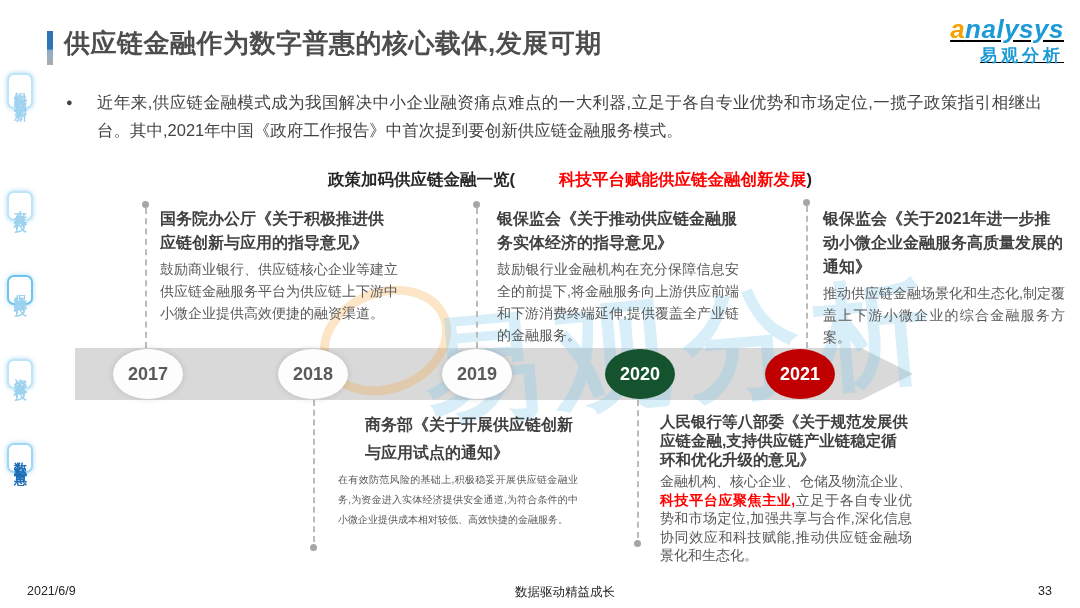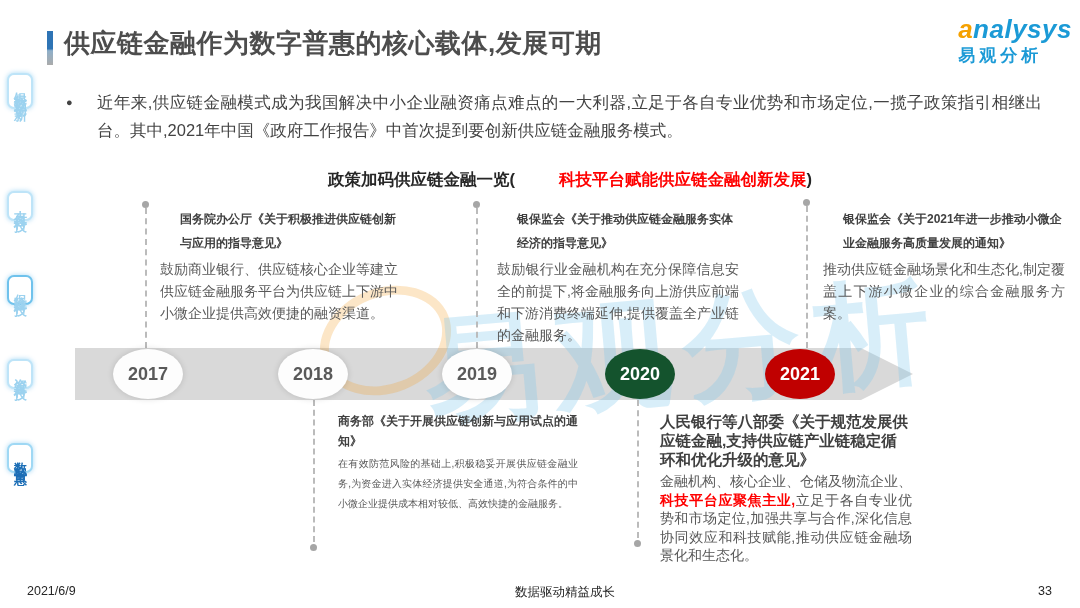--- a/index.html
+++ b/index.html
@@ -15,21 +15,21 @@
     box-shadow:0 0 5px rgba(150,210,243,0.85); cursor:pointer; z-index:6;
   }
   .tab.highlighted { border-color:#6FC2EC; }
   .tab.active { color:#1C6EB6; border-color:#9FD8F4; }
 
   
   .accent { position:absolute; left:47px; top:31px; width:6px; height:34px;
     background:linear-gradient(to bottom,#2E74B5 0%,#2E74B5 52%,#8FAFC9 58%,#ABABAB 100%); }
   .page-title { position:absolute; left:64px; top:26px; font-size:26px; font-weight:bold;
     color:#4D4D4D; letter-spacing:0.5px; white-space:nowrap; }
-  .logo { position:absolute; right:8px; top:16px; text-align:left; line-height:1; z-index:6; }
+  .logo { position:absolute; right:16px; top:16px; text-align:right; line-height:1; z-index:6;text-decoration:underline; }
   .logo-latin { font-size:26px; font-weight:bold; font-style:italic; color:#1B9AD6; letter-spacing:0.5px; }
   .logo-a { color:#F5A100; }
   .logo-cn { margin-top:5px; font-size:17px; font-weight:bold; color:#1B9AD6; letter-spacing:4px; }
 
   
   .bullet-row { position:absolute; left:64px; top:88px; width:978px; font-size:16.5px;
     line-height:28px; color:#434343; }
   .bullet-row .marker { position:absolute; left:2px; top:0px; font-size:11px; color:#434343; }
   .bullet-row .btext { display:block; padding-left:33px; text-align:justify; }
 
@@ -54,23 +54,23 @@
   .year.blue  { background:#14532d; color:#fff; }
   .year.red   { background:#C00000; color:#fff; }
 
   .dash { position:absolute; width:0; border-left:2px dashed #BBBBBB; z-index:3; }
   .cdot { position:absolute; width:7px; height:7px; border-radius:50%; background:#A6A6A6; z-index:3; }
 
   
   .event { position:absolute; z-index:4; }
   .etitle { font-weight:bold; color:#404040; }
   .ebody  { color:#595959; margin-top:3px; text-align:justify; }
-  .event.above .etitle { font-size:12px;   line-height:24px;margin-left:20px; }
+  .event.above .etitle { font-size:16px;   line-height:24px; }
   .event.above .ebody  { font-size:14px;   line-height:22px; }
-  .event.b2018 .etitle { font-size:12px;   line-height:20px; }
+  .event.b2018 .etitle { font-size:16px;   line-height:28px;margin-left:27px; }
   .event.b2018 .ebody  { font-size:10px;   line-height:20px; }
   .event.b2020 .etitle { font-size:15.5px; line-height:19px; }
   .event.b2020 .ebody  { font-size:14px;   line-height:18.5px; }
   .redb { color:#FF0000; font-weight:bold; }
 
   
   .f-date  { position:absolute; left:27px;  top:584px; font-size:12.5px; color:#262626; }
   .f-slogan{ position:absolute; left:50px;  top:584px; width:1030px; text-align:center;
              font-size:12.5px; color:#262626; }
   .f-page  { position:absolute; right:28px; top:584px; font-size:12.5px; color:#262626; }

